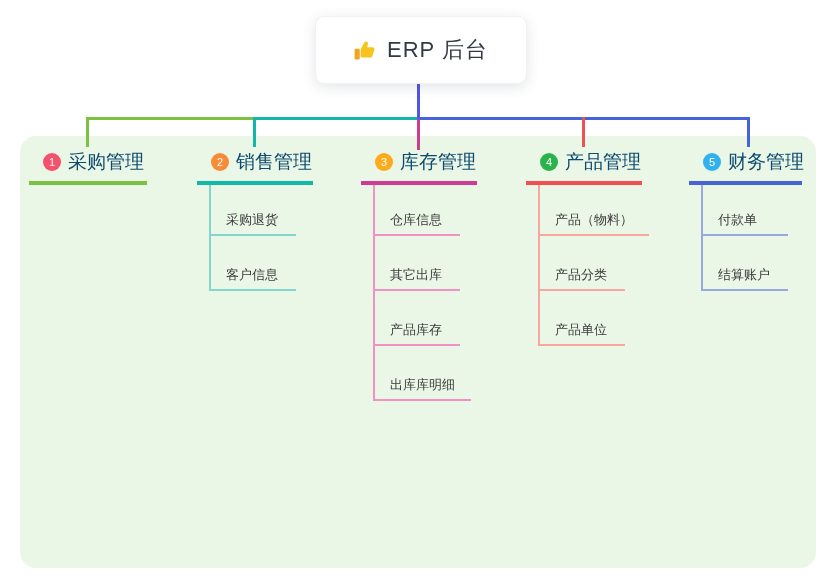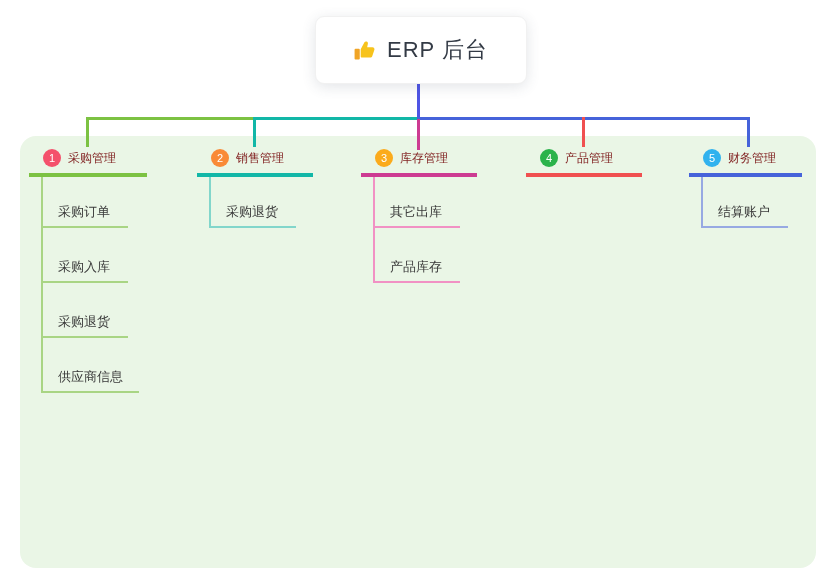--- a/index.html
+++ b/index.html
@@ -44,21 +44,21 @@
   .b4{left:689px;width:113px;}
   .hdr{
     display:flex;align-items:center;gap:7px;
     padding:3px 0 6px 14px;border-bottom:4px solid var(--main);
     cursor:default;
   }
   .badge{
     width:18px;height:18px;border-radius:50%;background:var(--badge);
     color:#fff;font-size:11px;line-height:18px;text-align:center;flex:0 0 18px;
   }
-  .title{font-size:12px;color:#7f1d1d;white-space:nowrap;}
+  .title{font-size:19px;color:#0c4a6e;white-space:nowrap;}
   .kids{
     list-style:none;margin:0 0 0 12px;padding:0;
     border-left:2px solid var(--light);width:max-content;
   }
   .kid{
     box-sizing:border-box;height:55px;width:max-content;min-width:85px;
     display:flex;align-items:flex-end;
     padding:0 16px 5px 15px;border-bottom:2px solid var(--light);
     font-size:13px;color:#3a3a3a;white-space:nowrap;
   }
@@ -85,57 +85,60 @@
 <div class="conn v drop d2" style="--main: #12b7a7; --light: #82d6cb; --badge: #f98a37;"></div>
 <div class="conn v drop d3" style="--main: #cd3b92; --light: #f191c4; --badge: #fbab1c;"></div>
 <div class="conn v drop d4" style="--main: #f05050; --light: #f7a6a0; --badge: #2bb34b;"></div>
 <div class="conn v drop d5" style="--main: #4663da; --light: #97a9e2; --badge: #31b2ee;"></div>
 
 <div class="branch b0" style="--main: #7cc242; --light: #a9d584; --badge: #f4516c;">
   <div class="hdr">
     <span class="badge">1</span>
     <span class="title">采购管理</span>
   </div>
-  <ul class="kids">
-    <li class="kid">采购订单</li>
-    <li class="kid">采购入库</li>
-    <li class="kid">采购退货</li>
-    <li class="kid">供应商信息</li>
-  </ul>
 </div>
 
 <div class="branch b1" style="--main: #12b7a7; --light: #82d6cb; --badge: #f98a37;">
   <div class="hdr">
     <span class="badge">2</span>
     <span class="title">销售管理</span>
   </div>
   <ul class="kids">
     <li class="kid">采购退货</li>
+    <li class="kid">客户信息</li>
   </ul>
 </div>
 
 <div class="branch b2" style="--main: #cd3b92; --light: #f191c4; --badge: #fbab1c;">
   <div class="hdr">
     <span class="badge">3</span>
     <span class="title">库存管理</span>
   </div>
   <ul class="kids">
+    <li class="kid">仓库信息</li>
     <li class="kid">其它出库</li>
     <li class="kid">产品库存</li>
+    <li class="kid">出库库明细</li>
   </ul>
 </div>
 
 <div class="branch b3" style="--main: #f05050; --light: #f7a6a0; --badge: #2bb34b;">
   <div class="hdr">
     <span class="badge">4</span>
     <span class="title">产品管理</span>
   </div>
+  <ul class="kids">
+    <li class="kid">产品（物料）</li>
+    <li class="kid">产品分类</li>
+    <li class="kid">产品单位</li>
+  </ul>
 </div>
 
 <div class="branch b4" style="--main: #4663da; --light: #97a9e2; --badge: #31b2ee;">
   <div class="hdr">
     <span class="badge">5</span>
     <span class="title">财务管理</span>
   </div>
   <ul class="kids">
+    <li class="kid">付款单</li>
     <li class="kid">结算账户</li>
   </ul>
 </div>
 
 </body></html>

